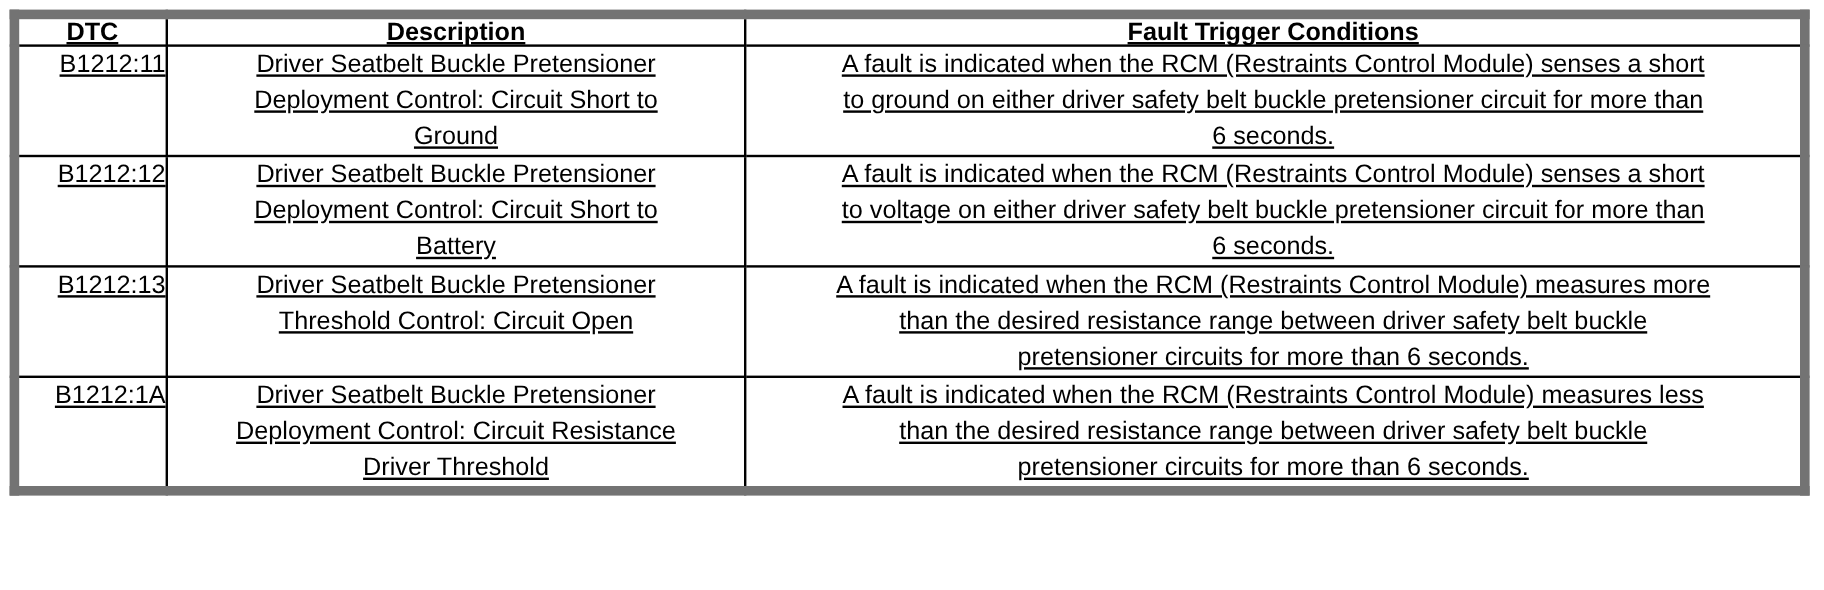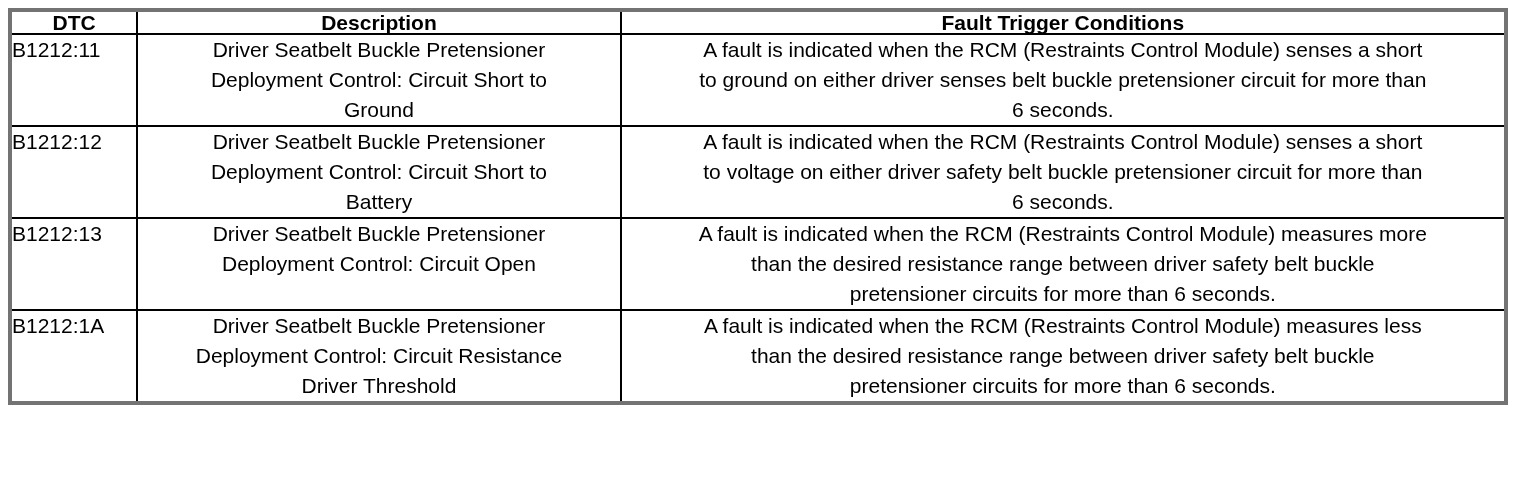--- a/index.html
+++ b/index.html
@@ -35,21 +35,22 @@
     border-right: 2px solid #000;
     border-top: 2px solid #000;
     border-bottom: 2px solid #000;
     padding: 0;
     vertical-align: top;
     background: #ffffff;
   }
 
   
   table.dtc-table {
-    border: 4px solid #737373;
+    border: 8px solid #737373;
+    text-decoration: underline;
   }
 
   thead th {
     border-bottom: 4px solid #000;
     text-align: center;
     font-weight: bold;
     font-size: 21px;
     line-height: 1;
     padding: 12px 6px 11px 6px;
     white-space: nowrap;
@@ -57,20 +58,21 @@
 
   tbody td {
     font-size: 21px;
     line-height: 30px;
     font-weight: normal;
   }
 
   td.col-dtc {
     padding: 12px 6px 14px 13px;
     white-space: nowrap;
+    text-align: right;
   }
   td.col-desc {
     padding: 12px 8px 14px 11px;
     margin-left: 44px;
   }
   td.col-cond {
     padding: 12px 10px 14px 11px;
   }
 
   .col-w-dtc  { width: 127px; }
@@ -99,42 +101,42 @@
     <tbody>
         <tr>
           <td class="col-dtc col-w-dtc">B1212:11</td>
           <td class="col-desc col-w-desc">
             <span class="line">Driver Seatbelt Buckle Pretensioner</span>
             <span class="line">Deployment Control: Circuit Short to</span>
             <span class="line">Ground</span>
           </td>
           <td class="col-cond col-w-cond">
             <span class="line">A fault is indicated when the RCM (Restraints Control Module) senses a short</span>
-            <span class="line">to ground on either driver senses belt buckle pretensioner circuit for more than</span>
+            <span class="line">to ground on either driver safety belt buckle pretensioner circuit for more than</span>
             <span class="line">6 seconds.</span>
           </td>
         </tr>
         <tr>
           <td class="col-dtc col-w-dtc">B1212:12</td>
           <td class="col-desc col-w-desc">
             <span class="line">Driver Seatbelt Buckle Pretensioner</span>
             <span class="line">Deployment Control: Circuit Short to</span>
             <span class="line">Battery</span>
           </td>
           <td class="col-cond col-w-cond">
             <span class="line">A fault is indicated when the RCM (Restraints Control Module) senses a short</span>
             <span class="line">to voltage on either driver safety belt buckle pretensioner circuit for more than</span>
             <span class="line">6 seconds.</span>
           </td>
         </tr>
         <tr>
           <td class="col-dtc col-w-dtc">B1212:13</td>
           <td class="col-desc col-w-desc">
             <span class="line">Driver Seatbelt Buckle Pretensioner</span>
-            <span class="line">Deployment Control: Circuit Open</span>
+            <span class="line">Threshold Control: Circuit Open</span>
           </td>
           <td class="col-cond col-w-cond">
             <span class="line">A fault is indicated when the RCM (Restraints Control Module) measures more</span>
             <span class="line">than the desired resistance range between driver safety belt buckle</span>
             <span class="line">pretensioner circuits for more than 6 seconds.</span>
           </td>
         </tr>
         <tr>
           <td class="col-dtc col-w-dtc">B1212:1A</td>
           <td class="col-desc col-w-desc">

